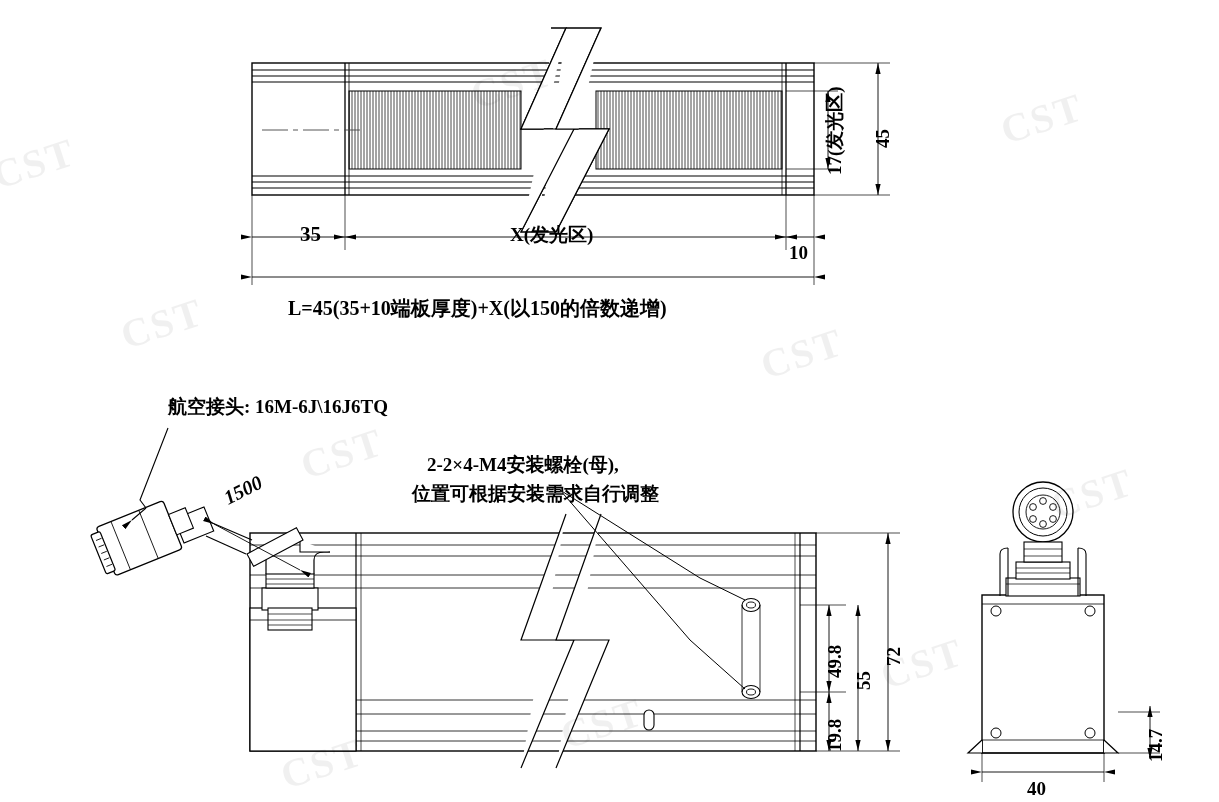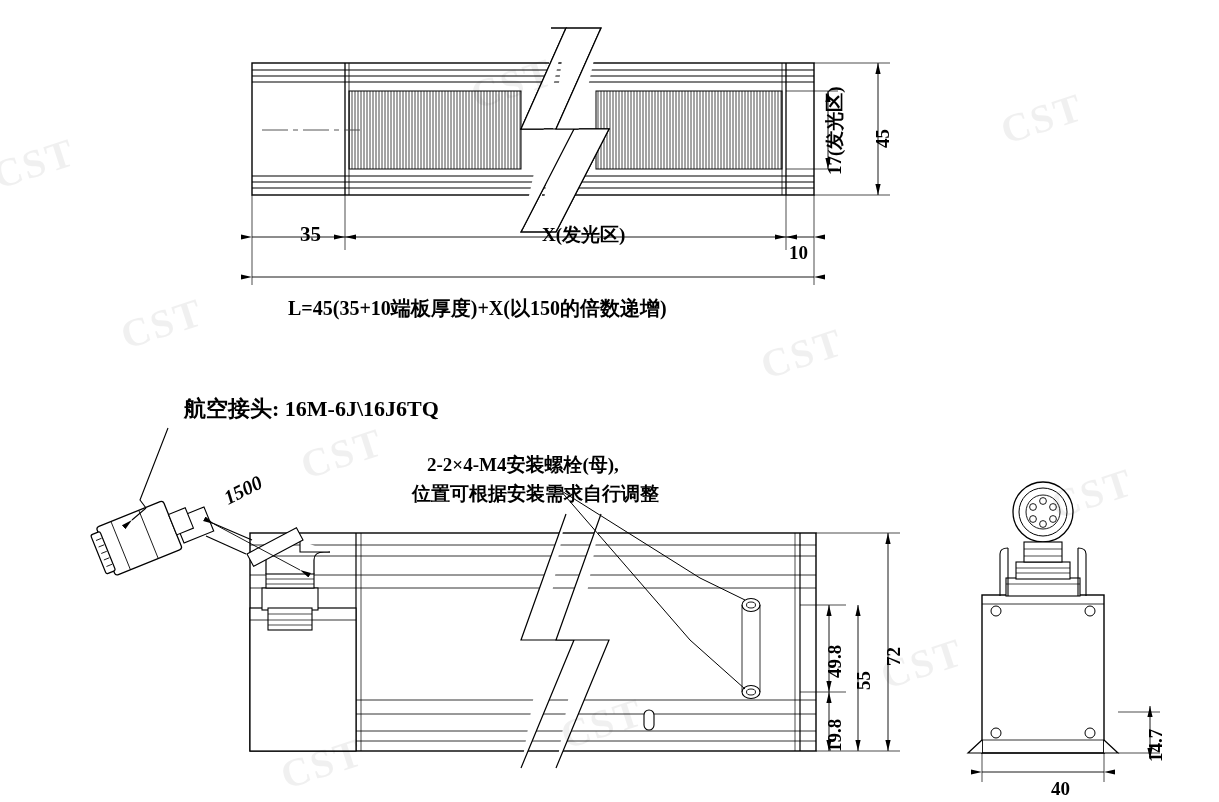--- a/index.html
+++ b/index.html
@@ -255,34 +255,34 @@
 
         <line x1="982" y1="753" x2="982" y2="782" stroke-width="0.7"></line>
         <line x1="1104" y1="753" x2="1104" y2="782" stroke-width="0.7"></line>
         <line x1="982" y1="772" x2="1104" y2="772" marker-start="url(#arrL)" marker-end="url(#arrR)" stroke-width="0.9"></line>
       </g>
 
     </g>
   </svg>
 
   <div class="lbl" style="left:300px;top:222px;font-size:21px;font-family:Liberation Serif, serif;">35</div>
-  <div class="lbl" style="left:510px;top:222px;font-size:19px;margin-left:32px;">X(发光区)</div>
+  <div class="lbl" style="left:510px;top:222px;font-size:19px;">X(发光区)</div>
   <div class="lbl" style="left:789px;top:222px;font-size:19px;margin-top:20px;">10</div>
 
   <div class="lbl vert" style="left:822px;top:175px;font-size:19px;">17(发光区)</div>
   <div class="lbl vert" style="left:872px;top:148px;font-size:19px;">45</div>
 
   <div class="lbl" style="left:288px;top:295px;font-size:20px;">L=45(35+10端板厚度)+X(以150的倍数递增)</div>
 
-  <div class="lbl" style="left:184px;top:394px;font-size:22px;">航空接头: 16M-6J\16J6TQ</div>
+  <div class="lbl" style="left:168px;top:394px;font-size:19px;">航空接头: 16M-6J\16J6TQ</div>
   <div class="lbl" style="left:220px;top:489px;font-size:20px;font-style:italic;transform:rotate(-27deg);transform-origin:0 0;">1500</div>
   <div class="lbl" style="left:412px;top:452px;font-size:19px;margin-left:15px;">2-2×4-M4安装螺栓(母),</div>
   <div class="lbl" style="left:412px;top:481px;font-size:19px;">位置可根据安装需求自行调整</div>
 
   <div class="lbl vert" style="left:824px;top:752px;font-size:19px;">19.8</div>
   <div class="lbl vert" style="left:824px;top:678px;font-size:19px;">49.8</div>
   <div class="lbl vert" style="left:853px;top:690px;font-size:19px;">55</div>
   <div class="lbl vert" style="left:883px;top:666px;font-size:19px;">72</div>
 
   <div class="lbl vert" style="left:1145px;top:762px;font-size:19px;">14.7</div>
-  <div class="lbl" style="left:1027px;top:778px;font-size:19px;margin-left:24px;">40</div>
+  <div class="lbl" style="left:1027px;top:778px;font-size:19px;">40</div>
 
 </div>
 
 </body></html>

